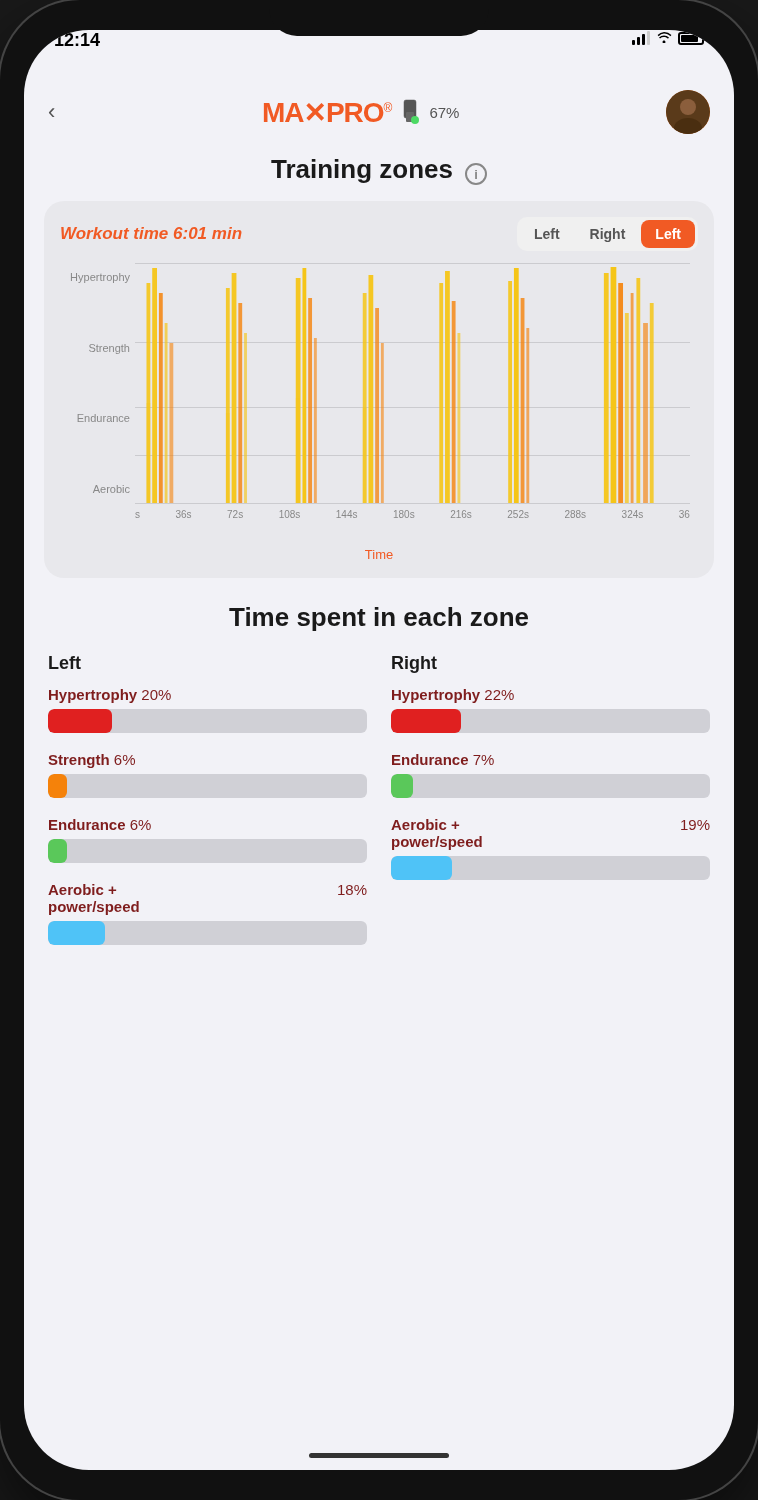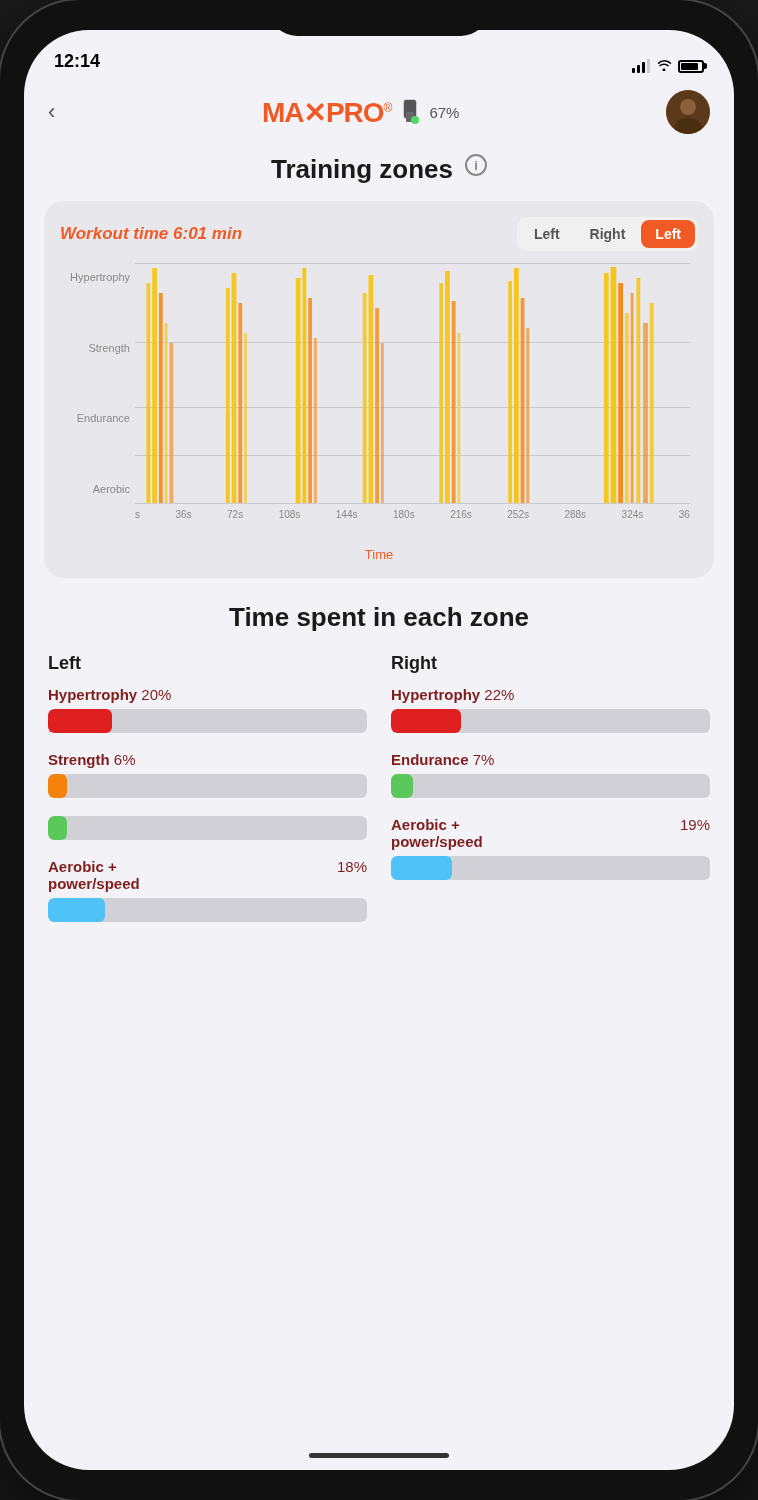--- a/index.html
+++ b/index.html
@@ -39,21 +39,21 @@
       width: 220px;
       height: 36px;
       background: #111;
       border-radius: 0 0 28px 28px;
       z-index: 10;
     }
     
     .status-bar {
       height: 52px;
       display: flex;
-      align-items: flex-end;
+      align-items: flex-start;
       justify-content: space-between;
       padding: 0 30px 8px;
       position: relative;
       z-index: 9;
     }
     .status-time {
       font-size: 18px;
       font-weight: 700;
       color: #000;
       padding-bottom: 2px;
@@ -148,21 +148,21 @@
       align-items: center;
       justify-content: center;
       font-size: 20px;
       color: white;
     }
     
     .page-title-area {
       text-align: center;
       padding: 4px 10px 16px;
       display: flex;
-      align-items: flex-start;
+      align-items: flex-end;
       justify-content: center;
       gap: 12px;
     }
     .page-title {
       font-size: 26px;
       font-weight: 800;
       color: #1a1a1a;
     }
     .info-icon {
       width: 22px;
@@ -528,20 +528,21 @@
           </div>
 
           <div class="zone-item">
             <div class="zone-name"><strong>Strength</strong> 6%</div>
             <div class="progress-bar">
               <div class="progress-fill" style="width:6%; background:#f5820a;"></div>
             </div>
           </div>
 
           <div class="zone-item">
+            <div class="zone-name"><strong>Endurance</strong> 6%</div>
             <div class="progress-bar">
               <div class="progress-fill" style="width:6%; background:#5ac85a;"></div>
             </div>
           </div>
 
           <div class="zone-item">
             <div class="zone-name" style="display:flex; justify-content:space-between; flex-wrap:wrap; gap:2px;">
               <span><strong>Aerobic +</strong><br><strong>power/speed</strong></span>
               <span style="font-weight:400;">18%</span>
             </div>

